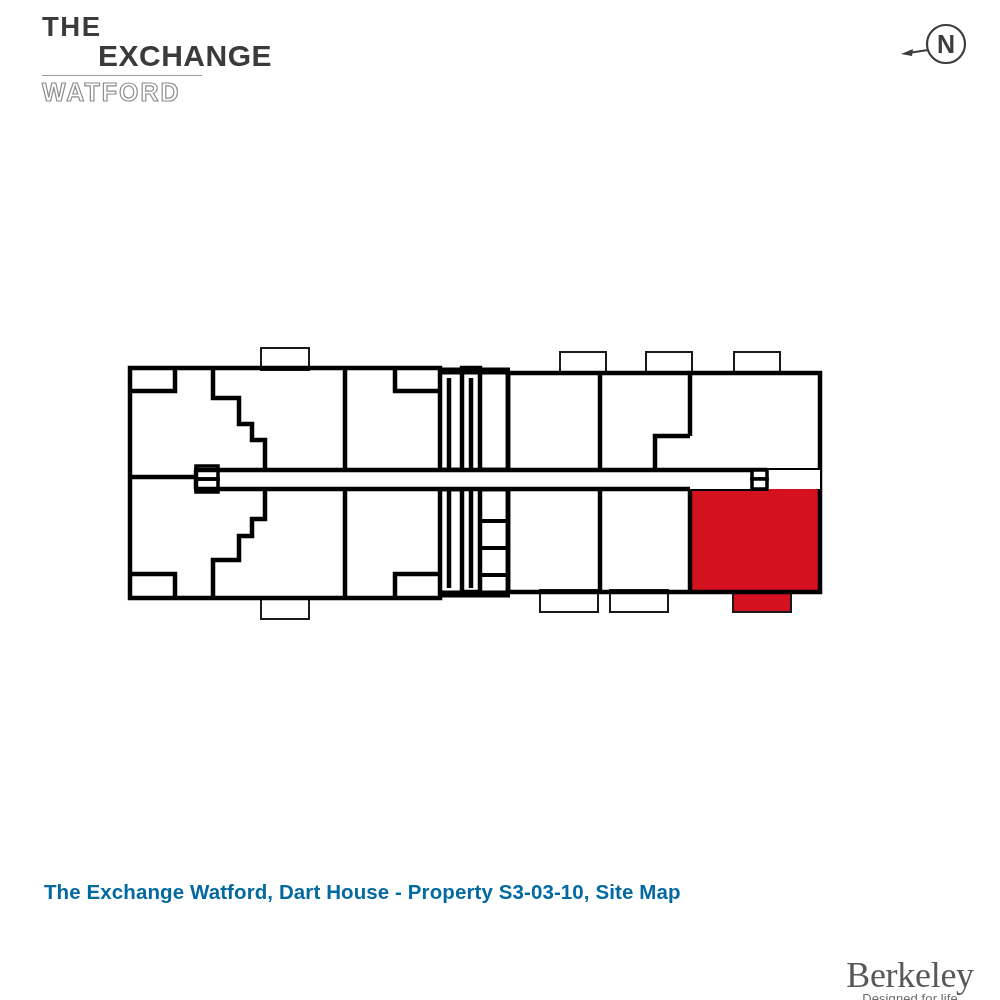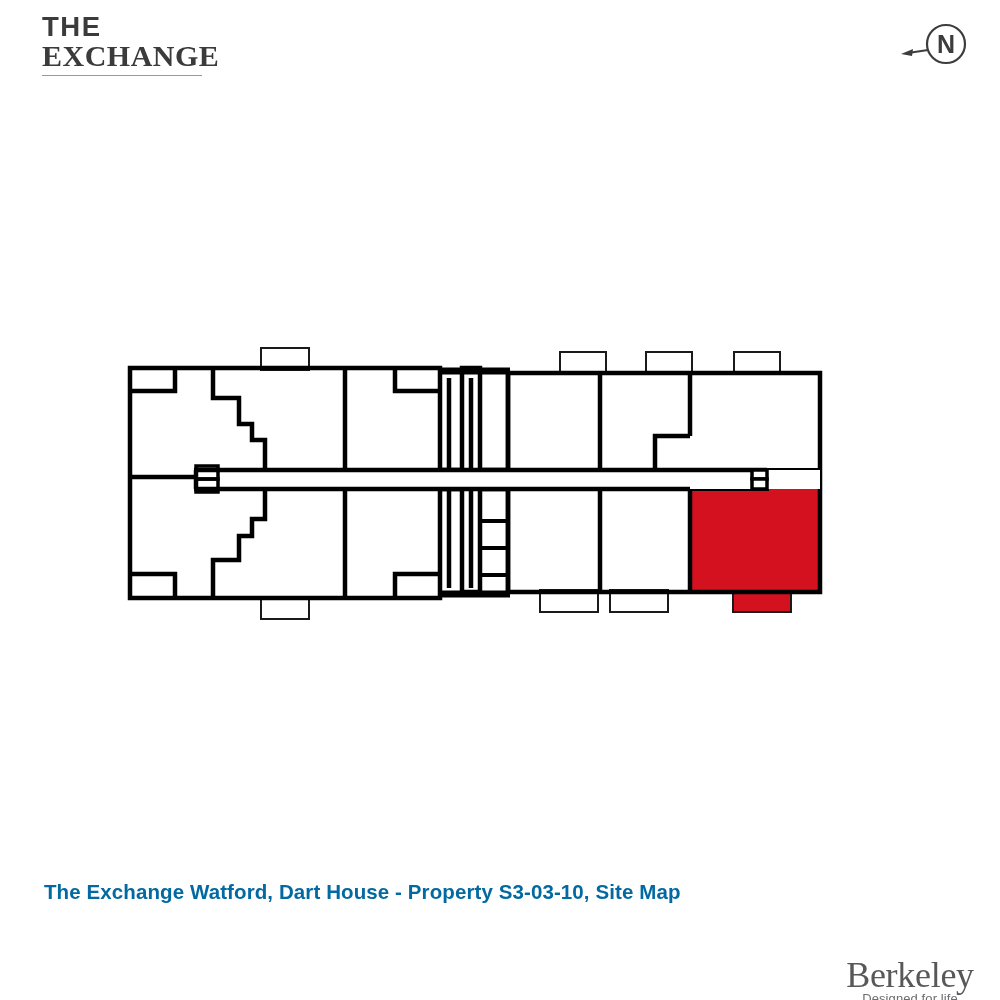--- a/index.html
+++ b/index.html
@@ -26,28 +26,29 @@
     font-family: "Liberation Sans", sans-serif;
     font-weight: bold;
     font-size: 27px;
     letter-spacing: 1.5px;
     color: #3b3b3b;
     line-height: 1.0;
     transform: scaleX(1.02);
     transform-origin: left center;
   }
   #brand-logo .line-exchange {
-    font-family: Liberation Serif, serif;
+    font-family: Liberation Sans, sans-serif;
     font-weight: bold;
     font-size: 30px;
     letter-spacing: 0.5px;
     color: #3b3b3b;
     line-height: 1.02;
     transform: scaleX(1.0);
     transform-origin: left center;
+    text-align: right;
   }
   #brand-logo .rule {
     height: 1px;
     background: #9a9a9a;
     margin: 3px 0 3px 0;
     width: 160px;
   }
   #brand-logo .line-watford {
     font-family: "Liberation Sans", sans-serif;
     font-weight: bold;
@@ -115,20 +116,21 @@
     margin-top: -1px;
   }
 </style>
 </head>
 <body>
 
 <div id="brand-logo">
   <div class="line-the">THE</div>
   <div class="line-exchange">EXCHANGE</div>
   <div class="rule"></div>
+  <div class="line-watford">WATFORD</div>
 </div>
 
 <div id="north-indicator">
   <svg width="72" height="48" viewBox="0 0 72 48">
     <circle cx="51" cy="22" r="19" fill="none" stroke="#3d3d3d" stroke-width="2.2"></circle>
     <text x="51" y="31" text-anchor="middle" font-family="Liberation Sans, sans-serif" font-size="25" font-weight="bold" fill="#3d3d3d">N</text>
     <line x1="33" y1="28" x2="13" y2="31" stroke="#3d3d3d" stroke-width="2.2"></line>
     <polygon points="6,32 18,27 17,34" fill="#3d3d3d"></polygon>
   </svg>
 </div>

